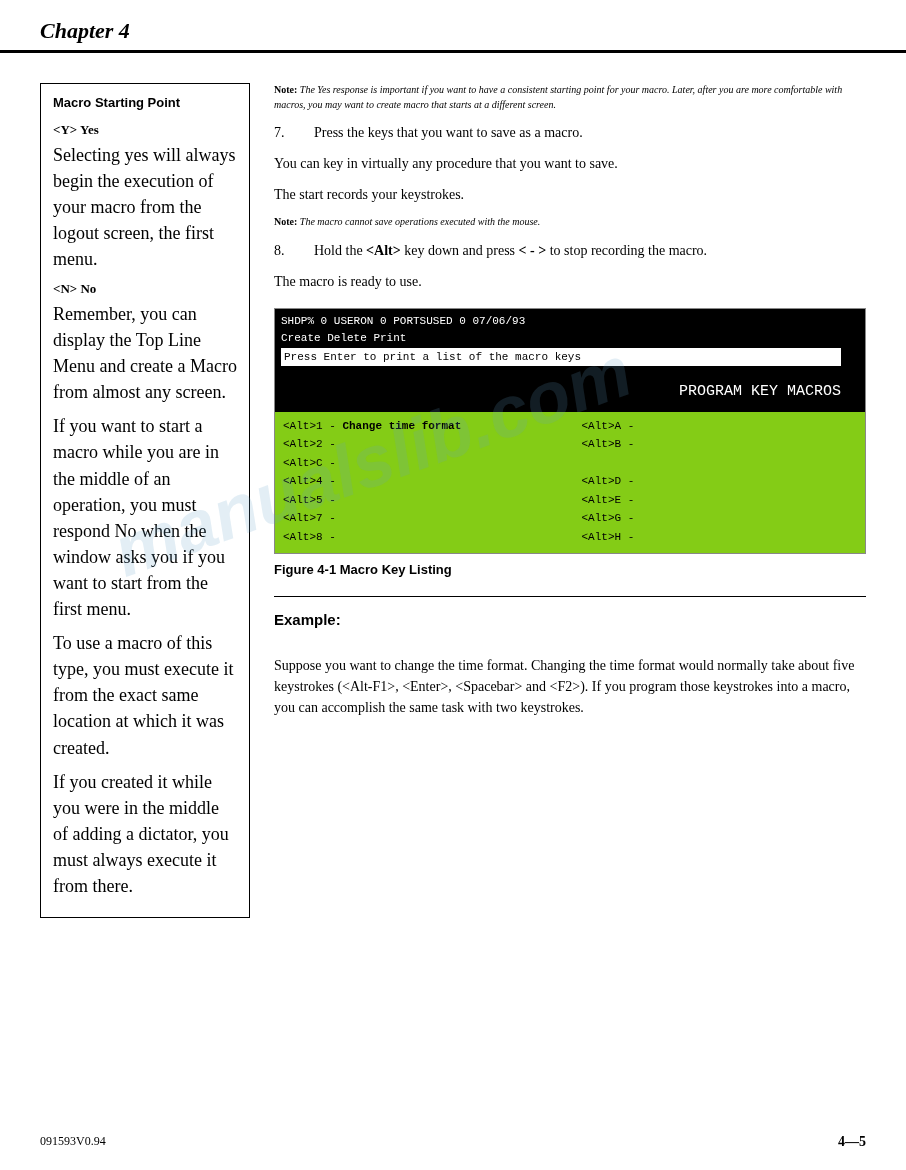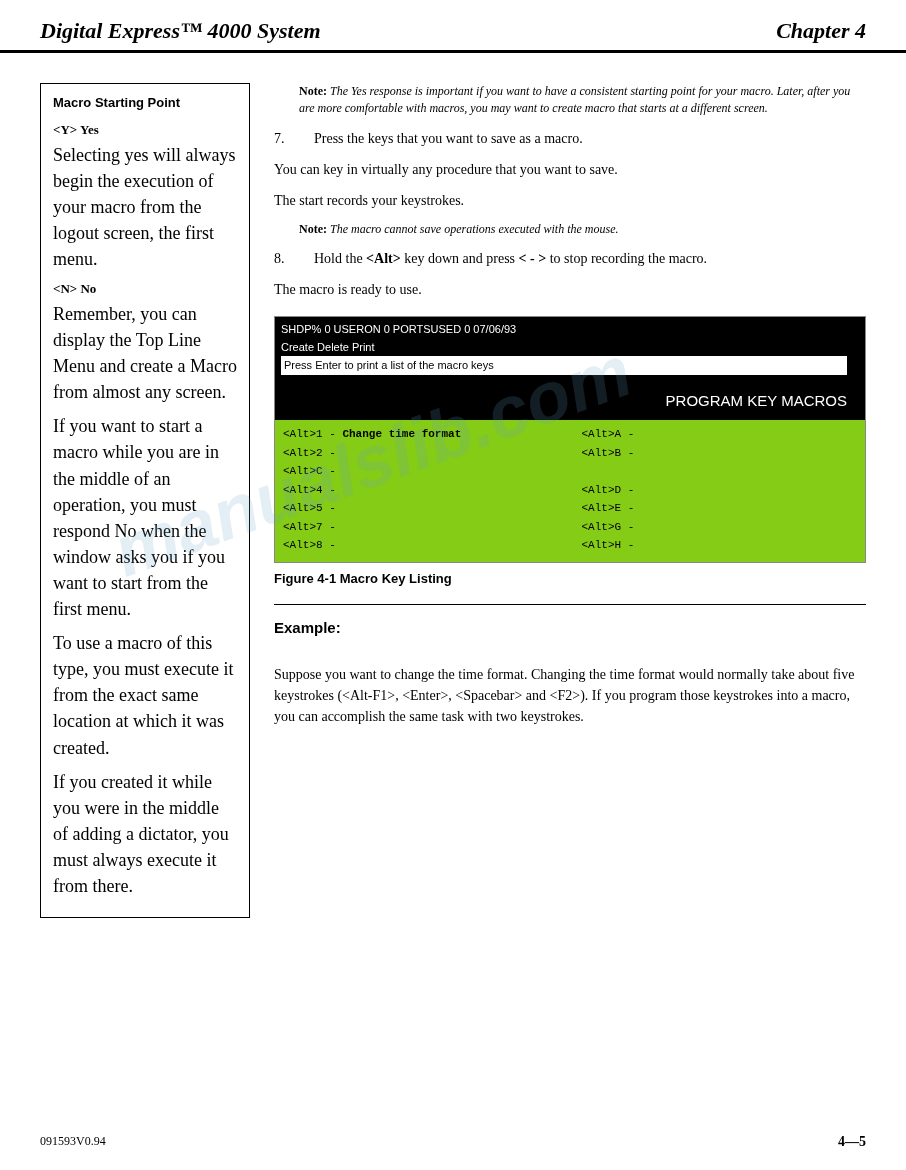--- a/index.html
+++ b/index.html
@@ -73,24 +73,23 @@
       flex: 1;
       font-size: 14px;
       line-height: 1.5;
     }
     .right-content p {
       margin-bottom: 10px;
     }
 
     .note-text {
       font-style: italic;
-      font-size: 12px;
+      font-size: 10px;
       margin-bottom: 10px;
       line-height: 1.45;
-      margin-left: 25px;
     }
     .note-text strong {
       font-style: normal;
       font-weight: bold;
     }
 
     .step-line {
       display: flex;
       gap: 16px;
       margin-bottom: 10px;
@@ -103,23 +102,23 @@
     
     .terminal-container {
       margin: 16px 0 6px 0;
       border: 1.5px solid #888;
       background: #fff;
       position: relative;
     }
     .terminal-inner {
       background: #000;
       color: #fff;
-      font-family: Liberation Sans, sans-serif;
-      font-size: 11px;
-      padding: 4px 18px 4px 6px;
+      font-family: Liberation Mono, monospace;
+      font-size: 11px;
+      padding: 4px 24px 4px 6px;
     }
     .terminal-header-row {
       display: flex;
       justify-content: space-between;
       color: #fff;
       font-size: 11px;
       margin-bottom: 1px;
     }
     .terminal-menu-row {
       color: #fff;
@@ -213,21 +212,20 @@
       pointer-events: none;
       z-index: 10;
       white-space: nowrap;
       font-weight: bold;
     }
   </style>
 </head>
 <body>
 
 <div class="page-header">
-  <div class="header-left">Digital Express™ 4000 System</div>
   <div class="header-right">Chapter 4</div>
 </div>
 
 <div class="main-content">
 
   <div class="sidebar-box">
     <h3>Macro Starting Point</h3>
 
     <div class="sidebar-section-title">&lt;Y&gt; Yes</div>
     <p>Selecting yes will always begin the execution of your macro from the logout screen, the first menu.</p>

